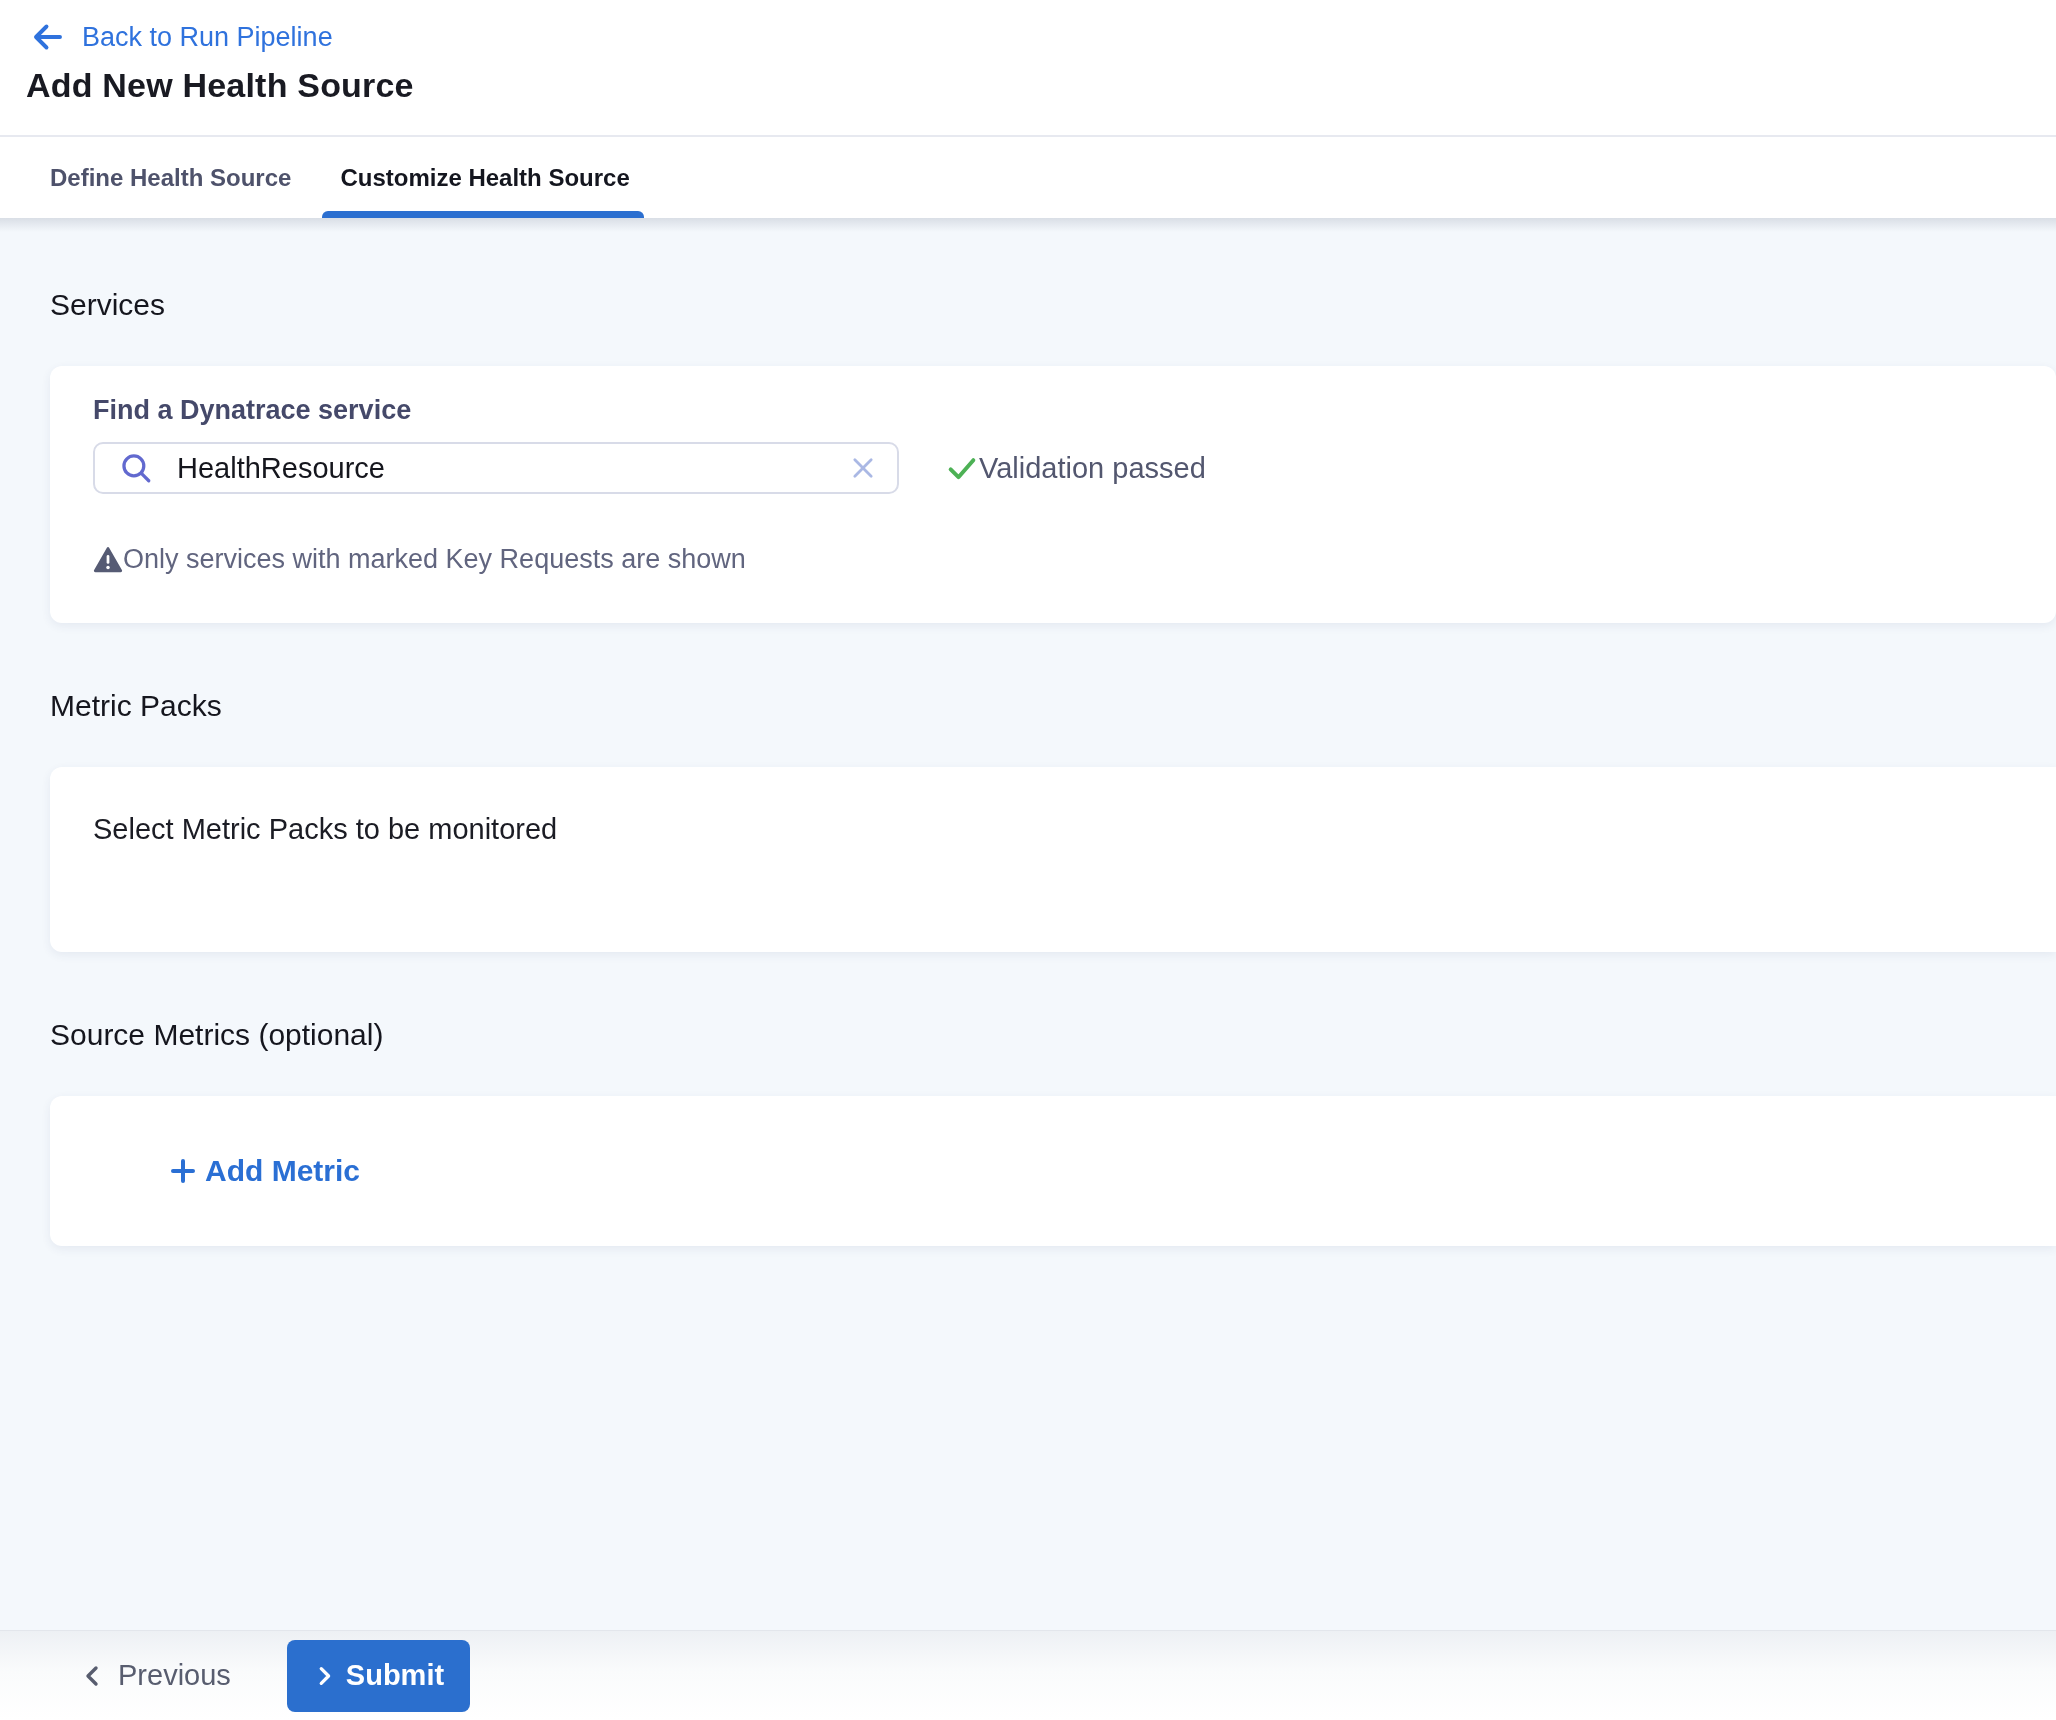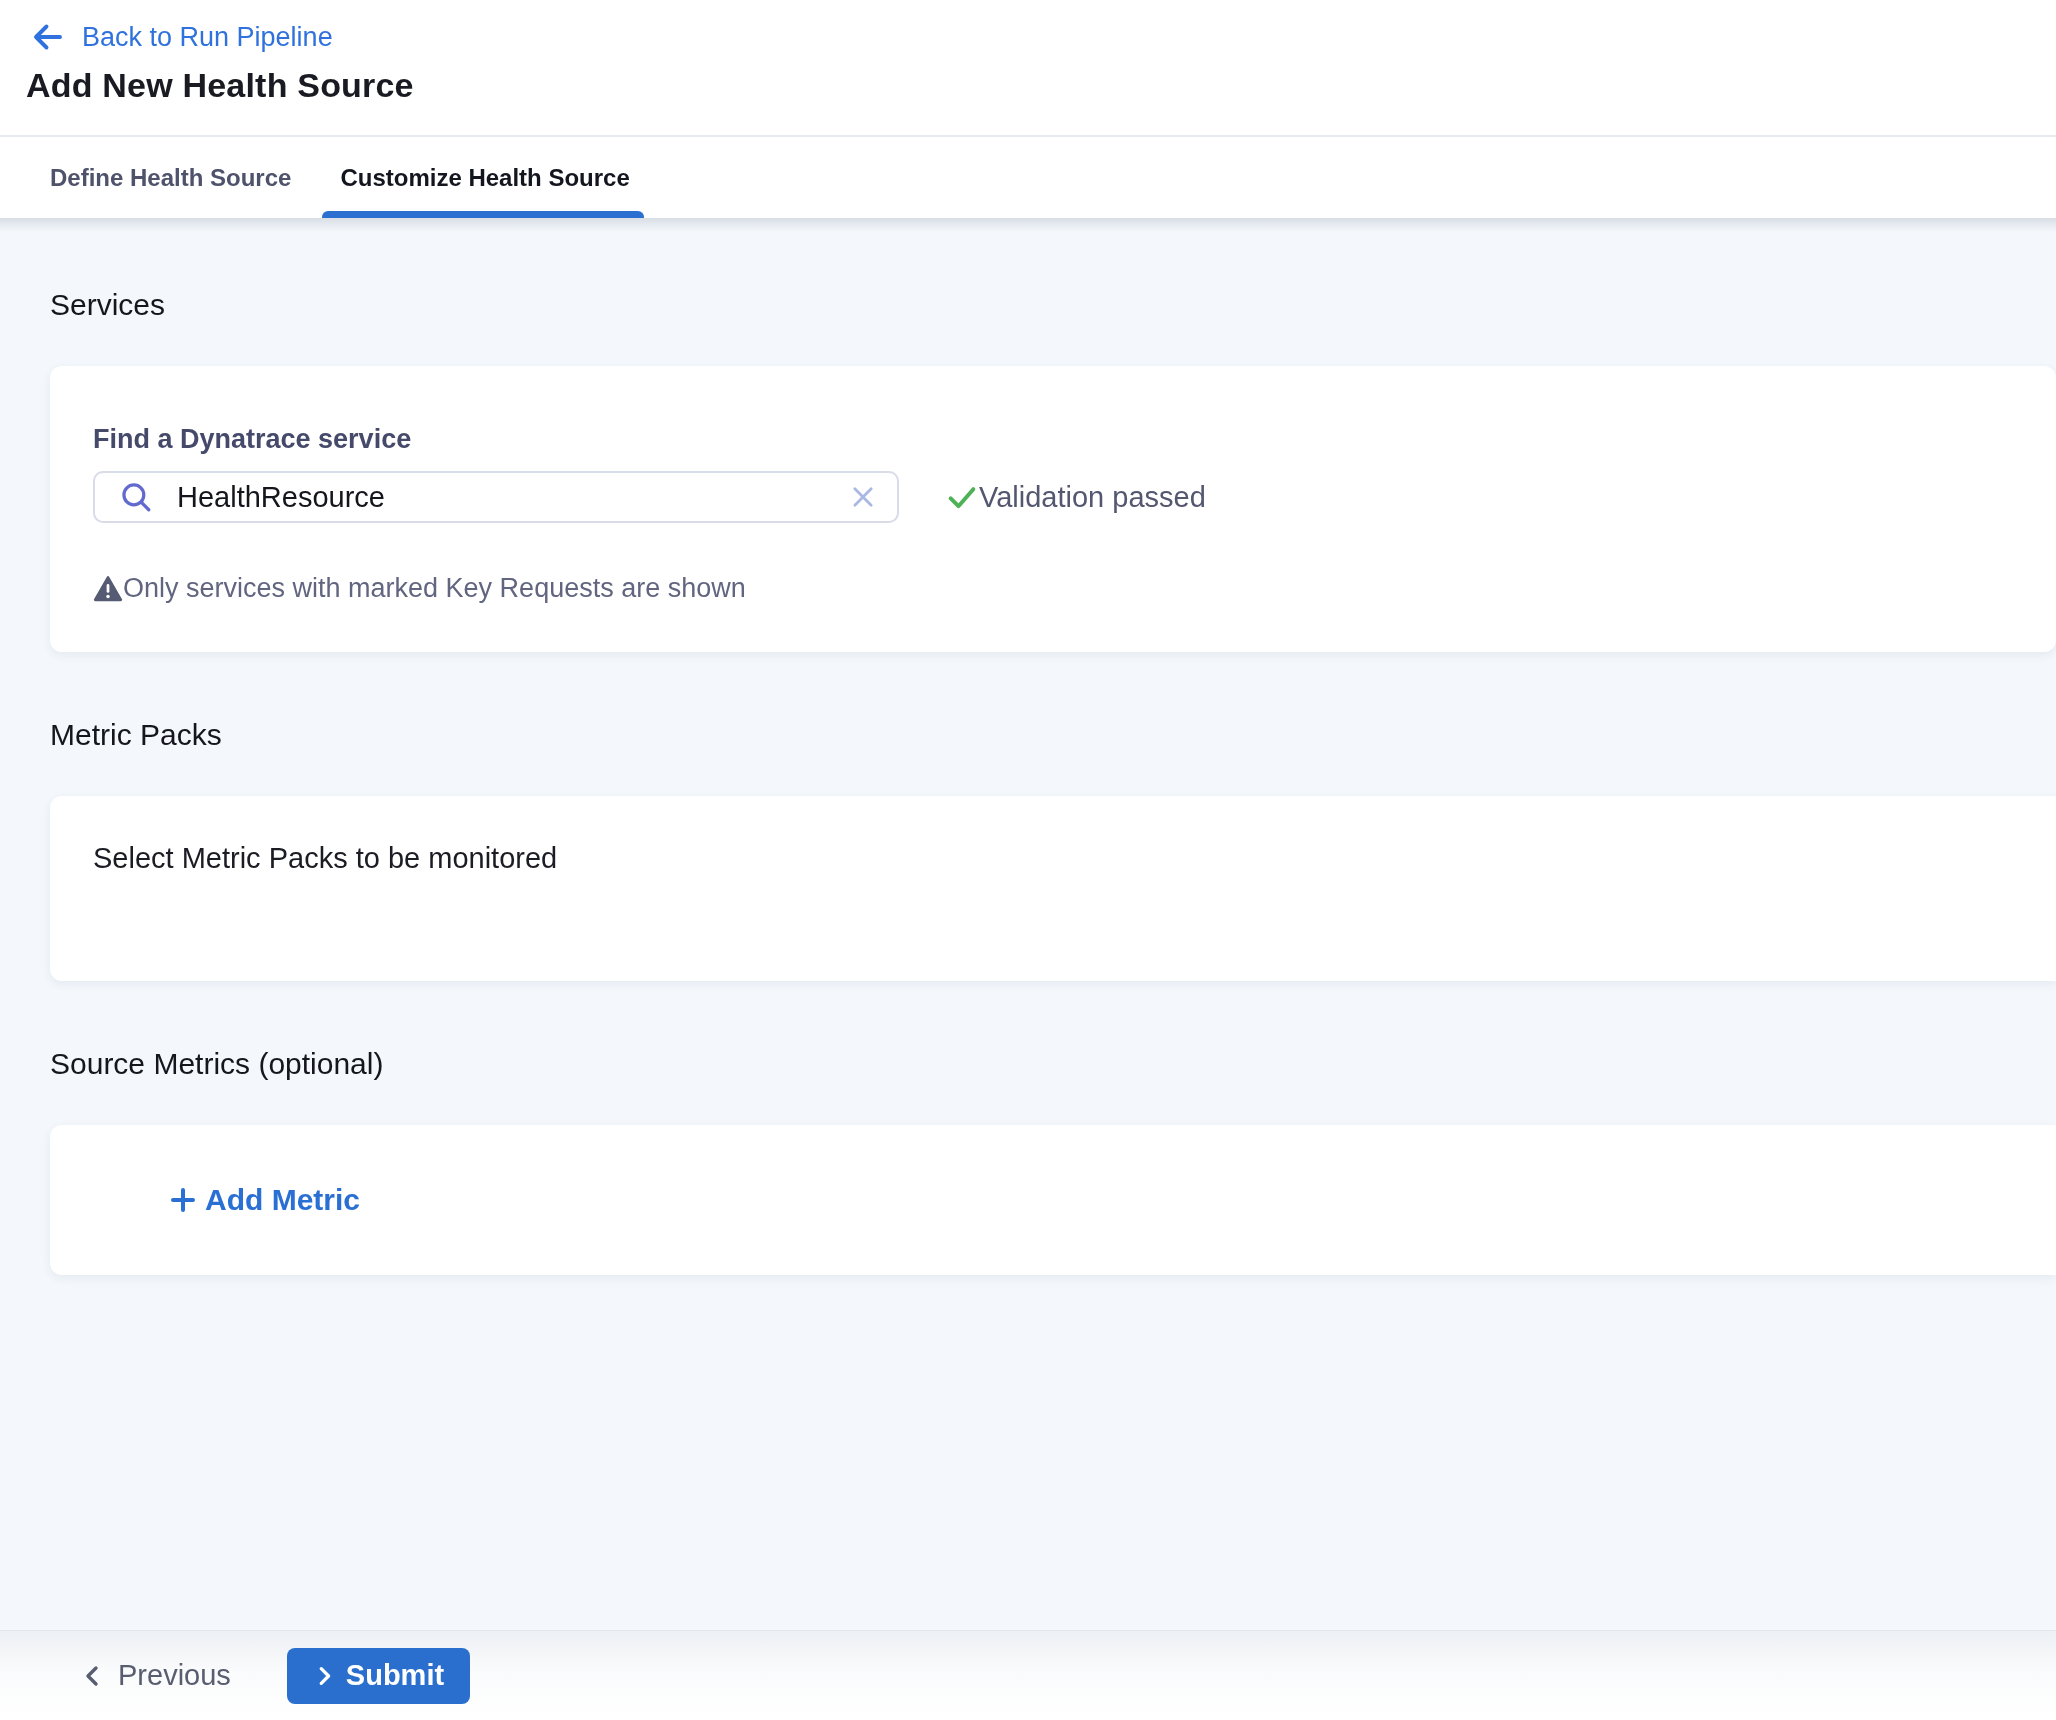--- a/index.html
+++ b/index.html
@@ -31,21 +31,21 @@
   .content::before { content:""; position:absolute; top:0; left:0; right:0; height:14px;
     background:linear-gradient(180deg, rgba(95,105,130,.18), rgba(95,105,130,0)); pointer-events:none; }
 
   .section-heading { font-size:30px; font-weight:400; color:#15161e; margin:66px 0 44px 50px; }
   .section-heading.first { margin-top:70px; }
 
   .card { margin-left:50px; width:calc(100% - 50px); background:#ffffff;
     border-radius:12px 0 0 12px; box-shadow:0 3px 10px rgba(55,70,110,.08); }
 
   
-  .card.services { padding:58px 40px 48px 43px;border-radius:12px; }
+  .card.services { padding:29px 40px 48px 43px;border-radius:12px; }
   .field-label { display:block; font-size:27px; font-weight:600; color:#45496a; }
   .search-row { display:flex; align-items:center; margin-top:16px; }
   .search-box { width:806px; height:52px; border:2px solid #d8dbe8; border-radius:10px; background:#fff;
     display:flex; align-items:center; padding:0 20px 0 24px; }
   .search-box input { border:none; outline:none; background:transparent; flex:1; margin-left:22px;
     font-family:"Liberation Sans", sans-serif; font-size:29px; color:#15161d; min-width:0; }
   .clear-btn { background:none; border:none; padding:0; margin:0; display:flex; align-items:center; cursor:pointer; }
   .validation { display:flex; align-items:center; gap:0; margin-left:46px; }
   .validation-text { font-size:29px; color:#53576f; }
   .warning-row { display:flex; align-items:center; margin-top:50px; }
@@ -69,21 +69,21 @@
     color:#2a6fd4; font-family:"Liberation Sans", sans-serif; font-size:30px; font-weight:600; cursor:pointer; padding:0; }
 
   
   .footer { position:absolute; left:0; bottom:0; width:100%; height:90px;
     background:linear-gradient(180deg, #edf0f4 0%, #fafbfc 45%, #ffffff 100%);
     border-top:1px solid #e3e6ec;
     display:flex; align-items:center; padding-left:81px; z-index:3; }
   .prev-btn { display:flex; align-items:center; gap:13px; background:none; border:none; cursor:pointer;
     color:#585d6f; font-family:"Liberation Sans", sans-serif; font-size:29px; font-weight:500; padding:0; }
   .submit-btn { margin-left:56px; display:flex; align-items:center; gap:11px; background:#2b6fce; border:none;
-    border-radius:8px; height:56px; padding:0 26px; cursor:pointer;
+    border-radius:8px; height:72px; padding:0 26px; cursor:pointer;
     color:#ffffff; font-family:"Liberation Sans", sans-serif; font-size:29px; font-weight:700; }
 </style>
 </head>
 <body>
 
 <div class="header">
   <div class="back-row">
     <span style="display:flex;">
       <svg width="36" height="36" viewBox="0 0 24 24" fill="none" stroke="#2f72dd" stroke-width="2.6" stroke-linecap="round" stroke-linejoin="round">
         <line x1="20" y1="12" x2="5" y2="12"></line>

